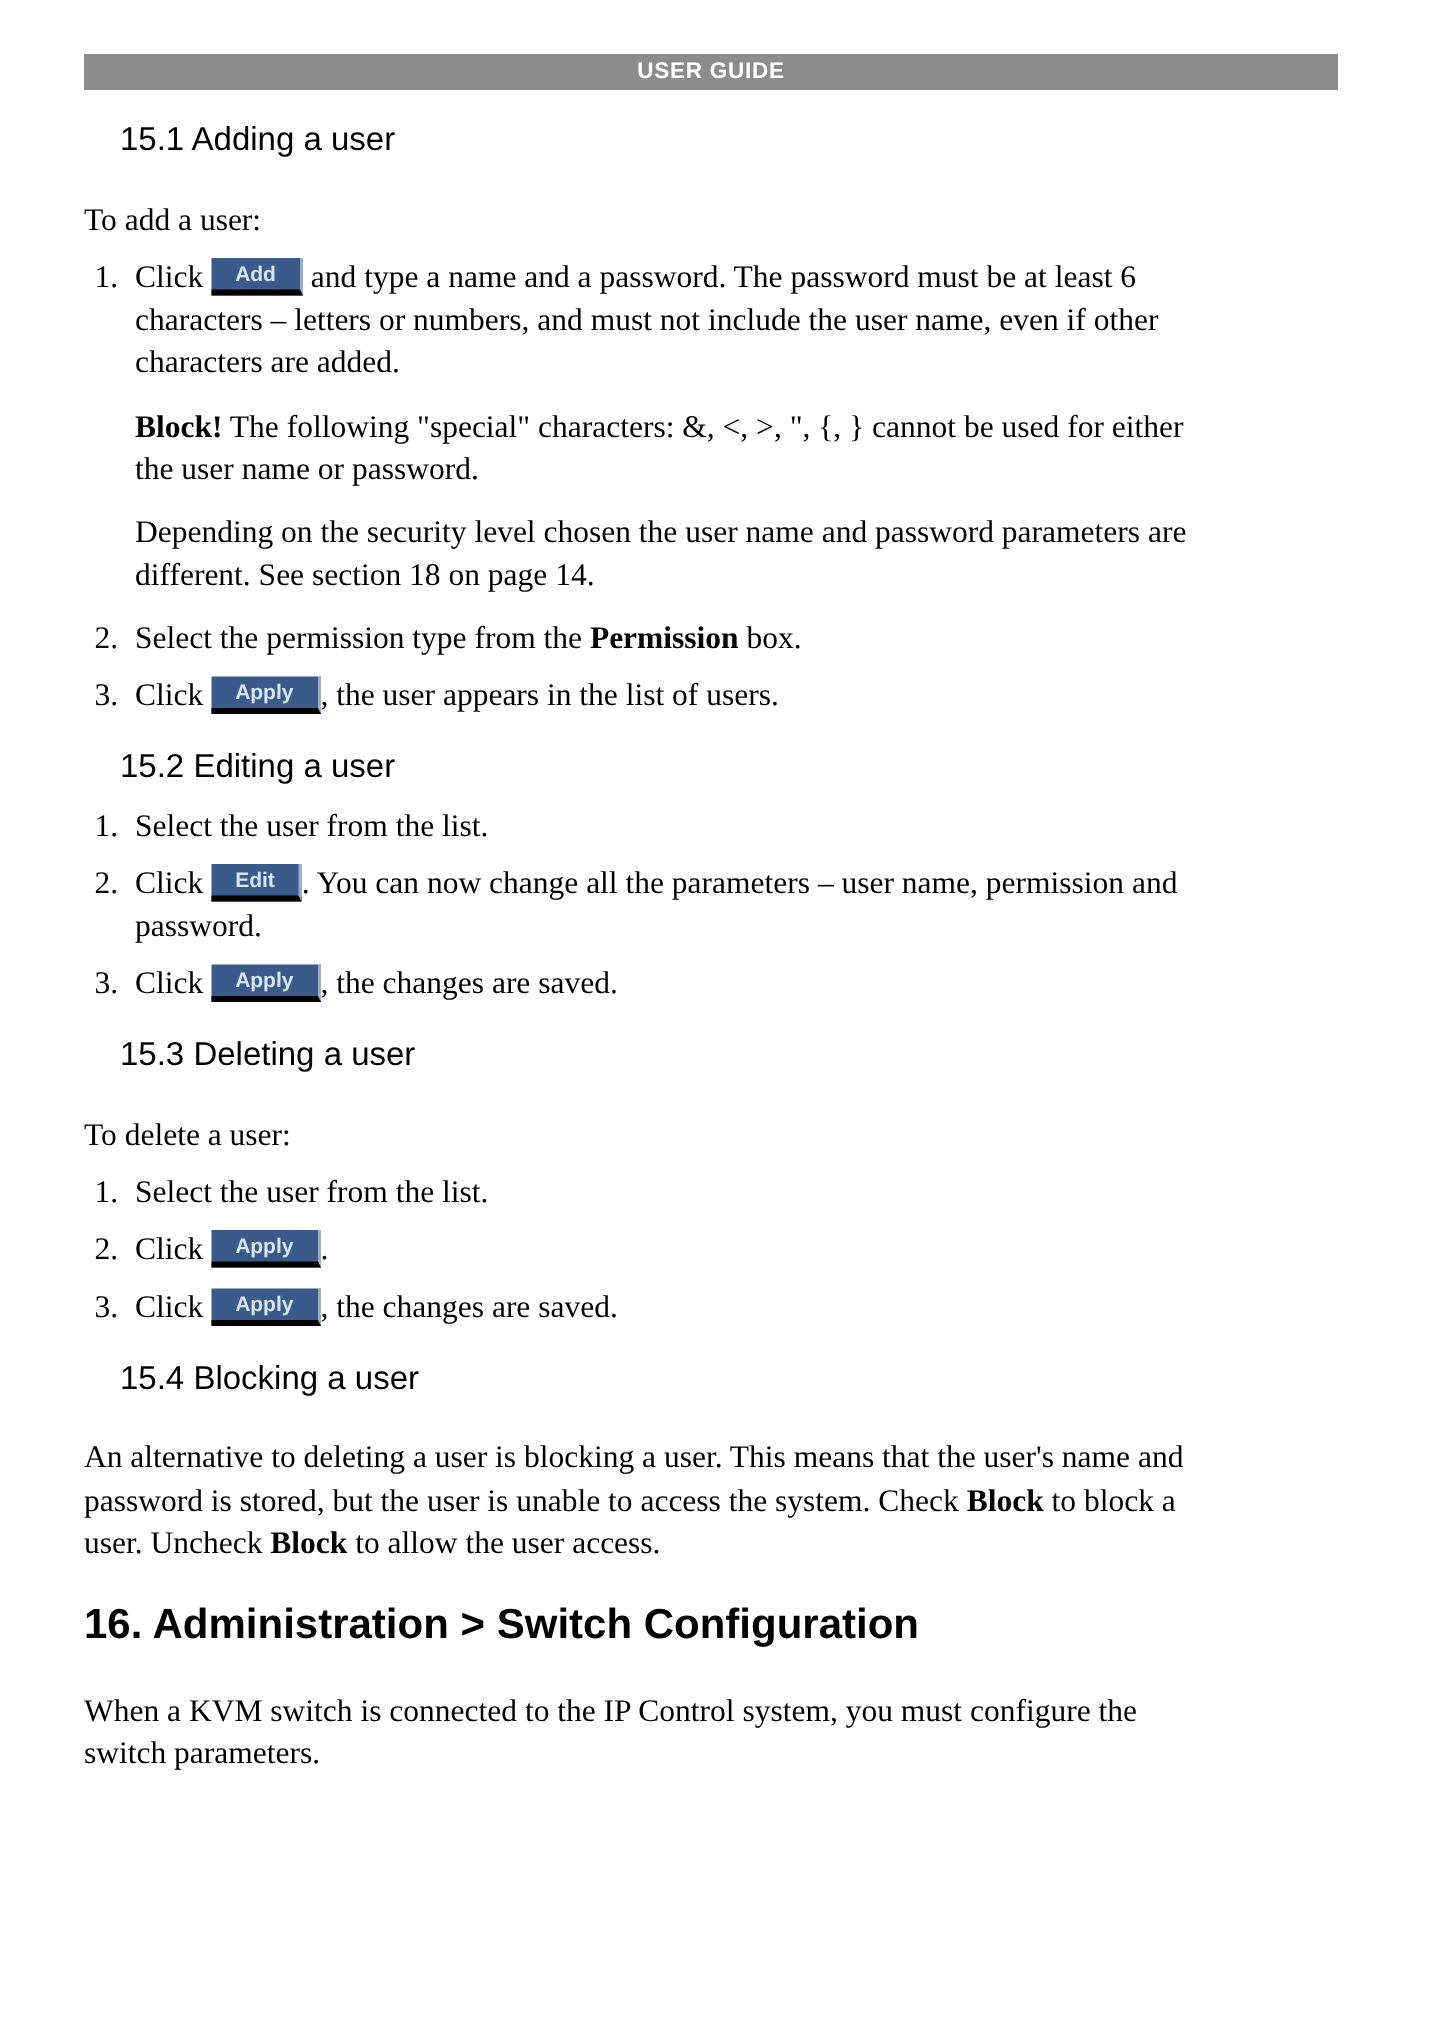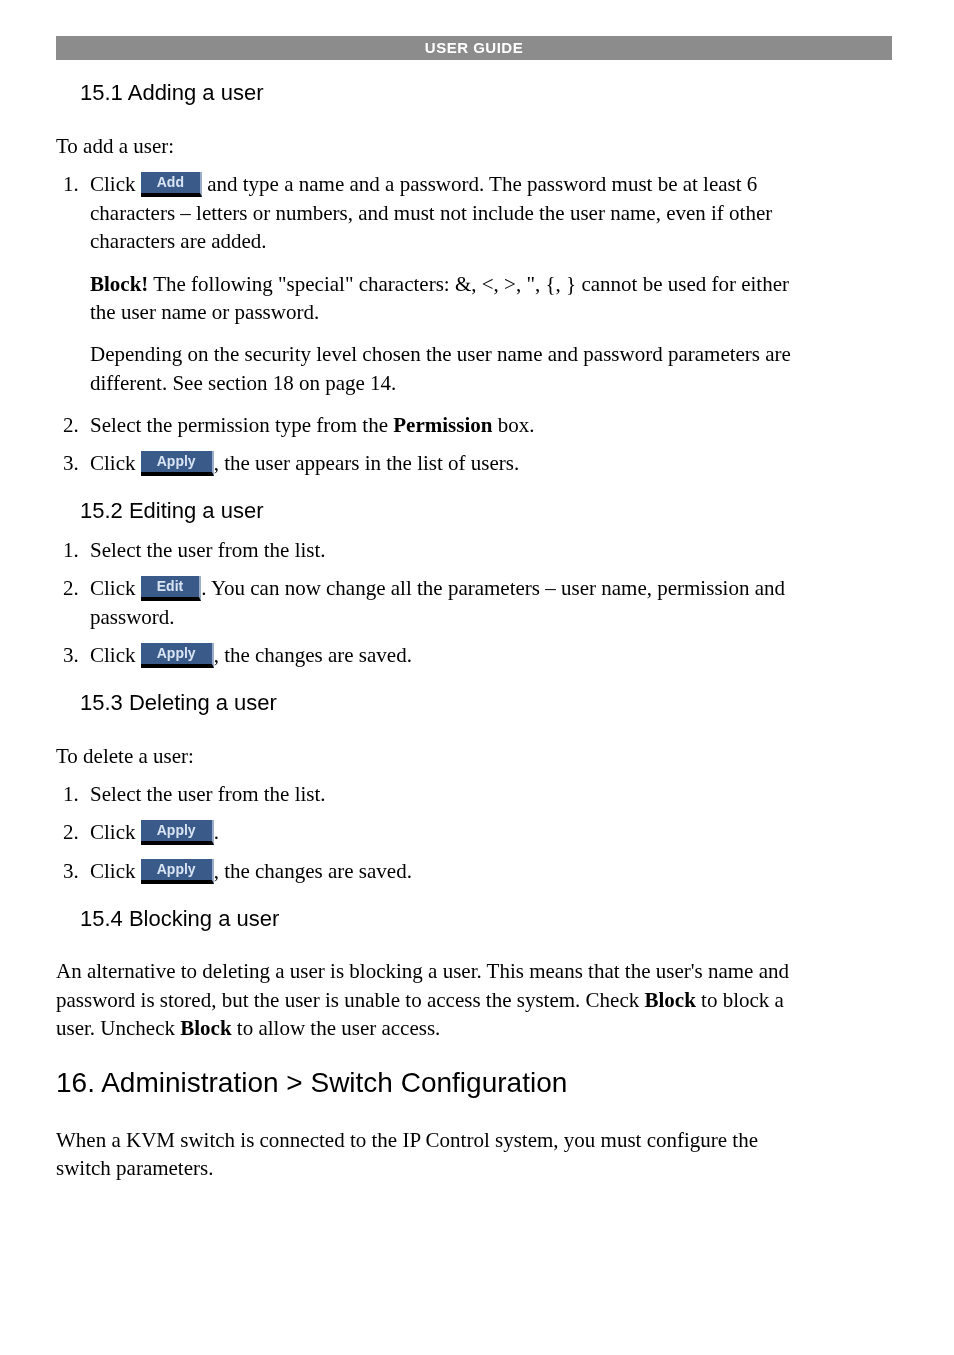--- a/index.html
+++ b/index.html
@@ -35,21 +35,21 @@
     left: 56px;
   }
   h2.section {
     font-family: Arial, Helvetica, sans-serif;
     font-weight: normal;
     font-size: 22px;
     margin: 18px 0 10px 24px;
   }
   h1.chapter {
     font-family: Arial, Helvetica, sans-serif;
-    font-weight: normal;
+    font-weight: bold;
     font-size: 28px;
     margin: 22px 0 12px 0;
   }
   p.body {
     margin: 24px 0 10px 0;
   }
   ol.steps {
     margin: 6px 0 6px 0;
     padding-left: 28px;
   }

